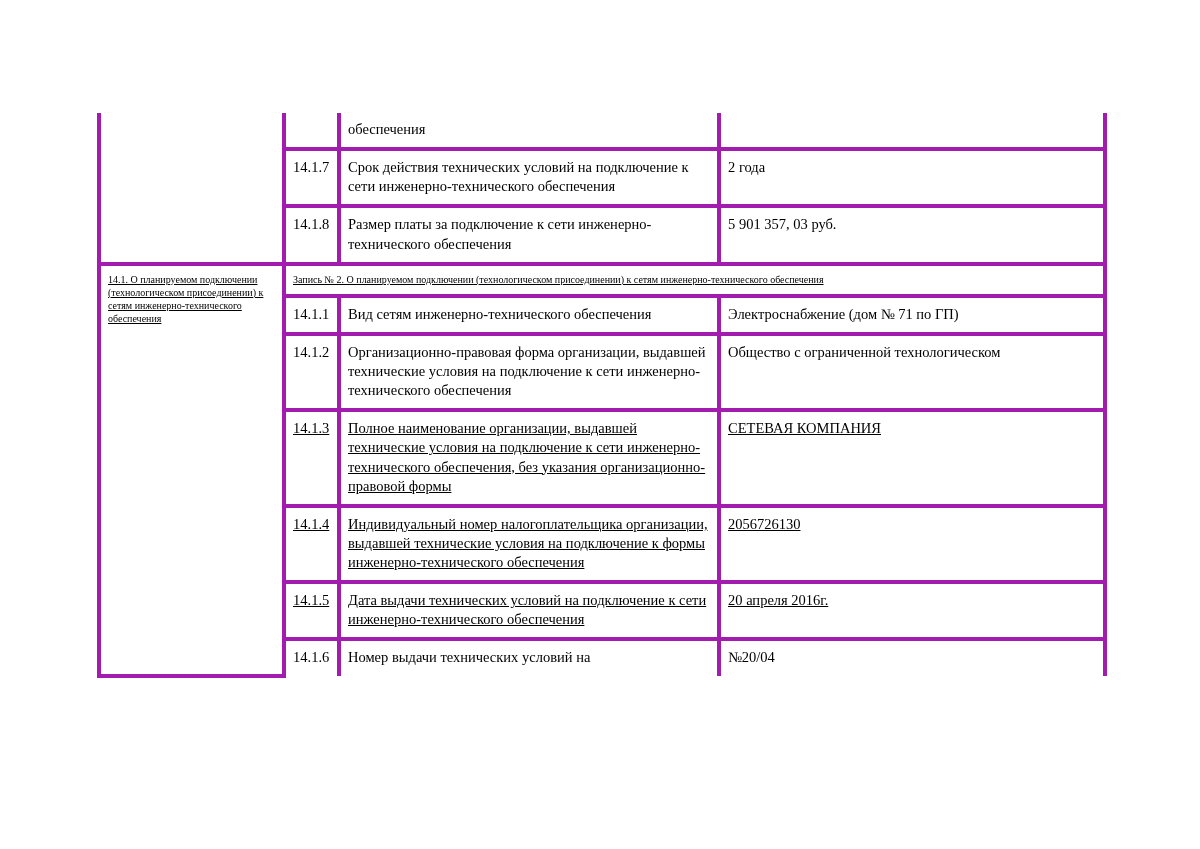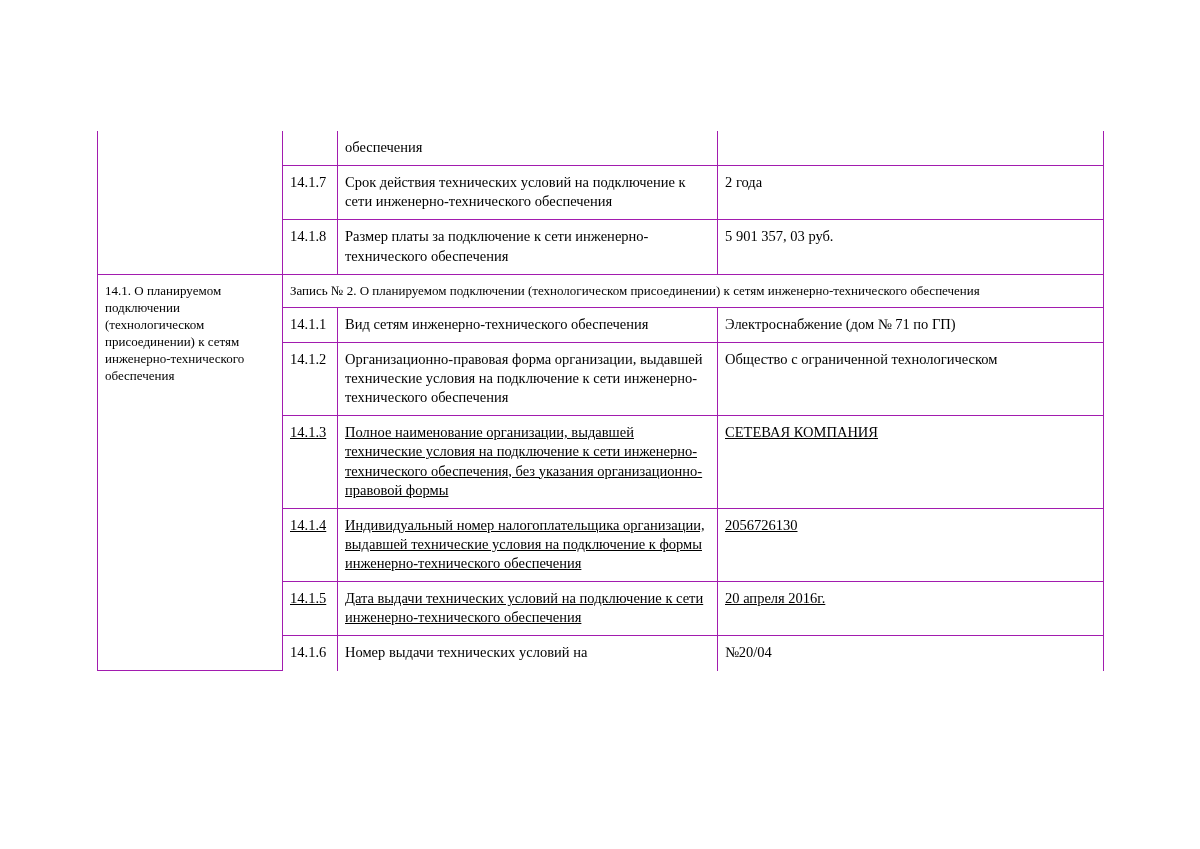--- a/index.html
+++ b/index.html
@@ -16,47 +16,48 @@
   .page {
     position: relative;
     width: 1200px;
     height: 849px;
     background: #ffffff;
     box-sizing: border-box;
   }
   .doc-table {
     position: absolute;
     left: 97px;
-    top: 131px;
+    top: 113px;
     width: 1006px;
     border-collapse: collapse;
     table-layout: fixed;
   }
   .doc-table td {
-    border: 1px solid #a21caf;
+    border: 4px solid #a21caf;
     vertical-align: top;
     padding: 7px 7px 8px 7px;
     font-size: 14.5px;
     line-height: 1.32;
     font-family: "Liberation Serif", serif;
   }
   .col-label { width: 185px; }
   .col-num   { width: 55px; }
   .col-desc  { width: 380px; }
   .col-val   { width: 386px; }
 
   td.no-top-border { border-top: none; }
   td.no-bottom-border { border-bottom: none; font-family: Liberation Serif, serif; }
 
   .cell-num {
     text-align: left;
     white-space: nowrap;
   }
   .record-header td {
-    font-size: 13px;
+    font-size: 10px;
+    text-decoration: underline;
   }
   .tall-pad {
     padding-top: 8px;
     padding-bottom: 12px;
     text-decoration: underline;
   }
   .lbl-cell {
     font-size: 14.5px;
     line-height: 1.35;
   }

